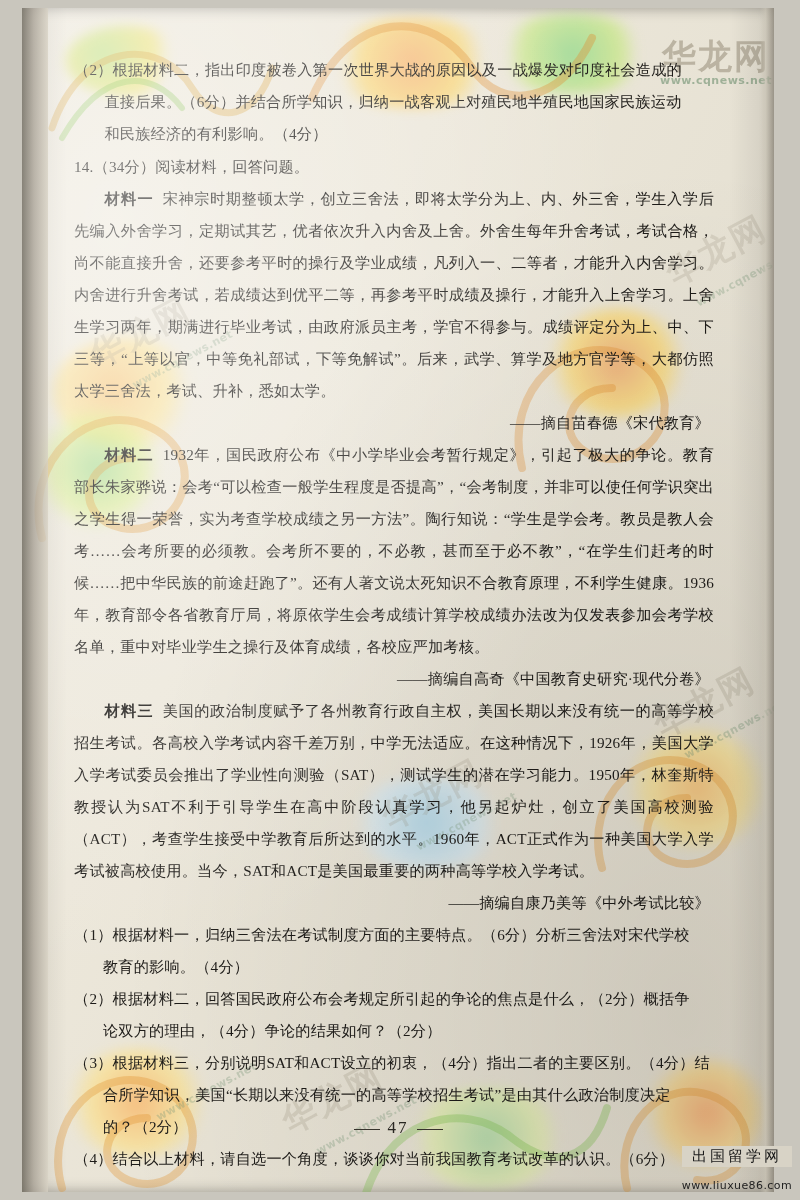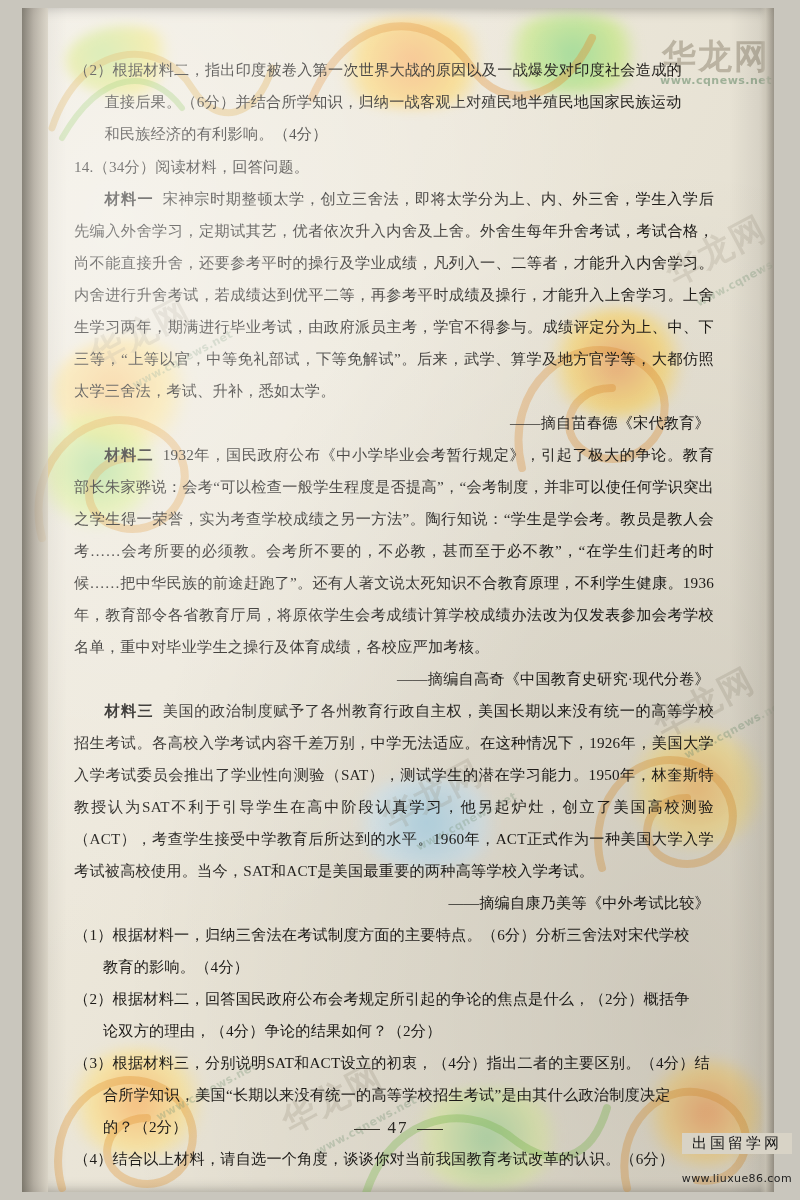--- a/index.html
+++ b/index.html
@@ -86,25 +86,25 @@
   
   .blob{
     position:absolute;border-radius:50%;
     filter:blur(6px);opacity:.55;z-index:2;pointer-events:none;
   }
   .swirl{
     position:absolute;z-index:2;pointer-events:none;opacity:.75;
   }
   
   .adbox{
-    position:absolute;right:8px;bottom:15px;z-index:8;
+    position:absolute;right:8px;bottom:8px;z-index:8;
     text-align:center;font-family:"DejaVu Sans", sans-serif;
   }
   .adbox .t1{font-size:15px;color:#1a1a1a;letter-spacing:3px;background:#d8d3c6;padding:1px 4px;}
-  .adbox .t2{font-size:11px;color:#222;margin-top:18px;letter-spacing:.4px;}
+  .adbox .t2{font-size:11px;color:#222;margin-top:12px;letter-spacing:.4px;}
   .stamp-zh{
     font-family:"DejaVu Sans", sans-serif;
     font-weight:bold;
   }
 </style>
 </head>
 <body>
 
 <div id="page">
 

